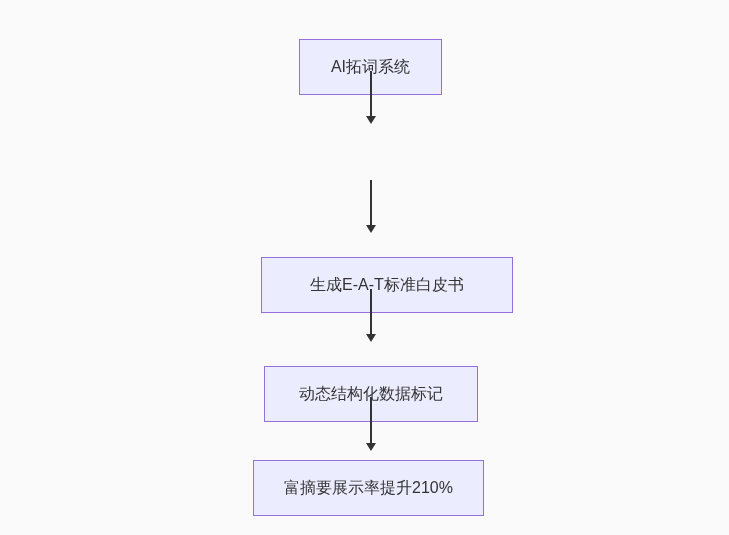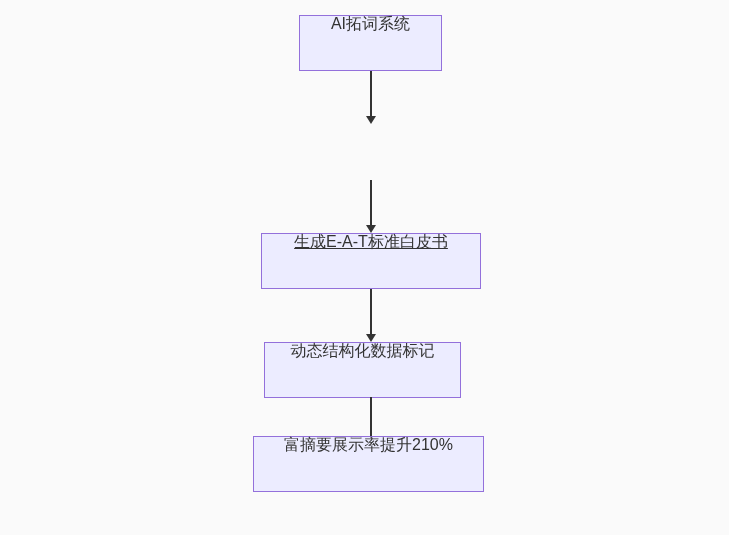--- a/index.html
+++ b/index.html
@@ -18,31 +18,32 @@
     width: 729px;
     height: 535px;
   }
   .flow-node {
     position: absolute;
     box-sizing: border-box;
     height: 56px;
     background: var(--node-fill, #ECECFF);
     border: 1.5px solid var(--node-border, #9370DB);
     display: flex;
-    align-items: flex-start;
+    align-items: center;
     justify-content: center;
     color: var(--text, #333333);
     font-size: 16px;
     line-height: 1;
     white-space: nowrap;
+    margin-top: 24px;
   }
   .node-1 { left: 299px; top: 15px;  width: 143px; }
   .node-2 { left: 275px; top: 124px; width: 191px; }
-  .node-3 { left: 261px; top: 233px; width: 220px; text-decoration: underline; }
-  .node-4 { left: 264px; top: 342px; width: 197px; }
+  .node-3 { left: 261px; top: 233px; width: 252px; }
+  .node-4 { left: 264px; top: 342px; width: 214px; }
   .node-5 { left: 253px; top: 436px; width: 231px; }
 
   .edge {
     position: absolute;
     left: 366px;
     width: 10px;
     display: flex;
     flex-direction: column;
     align-items: center;
   }

